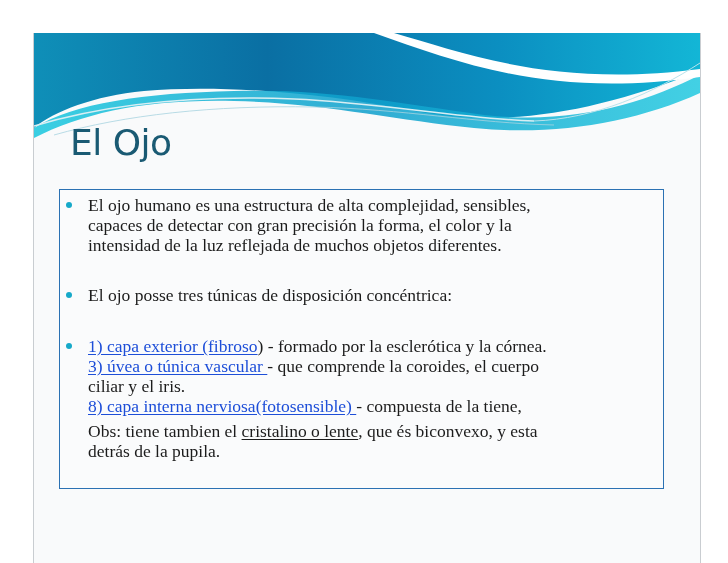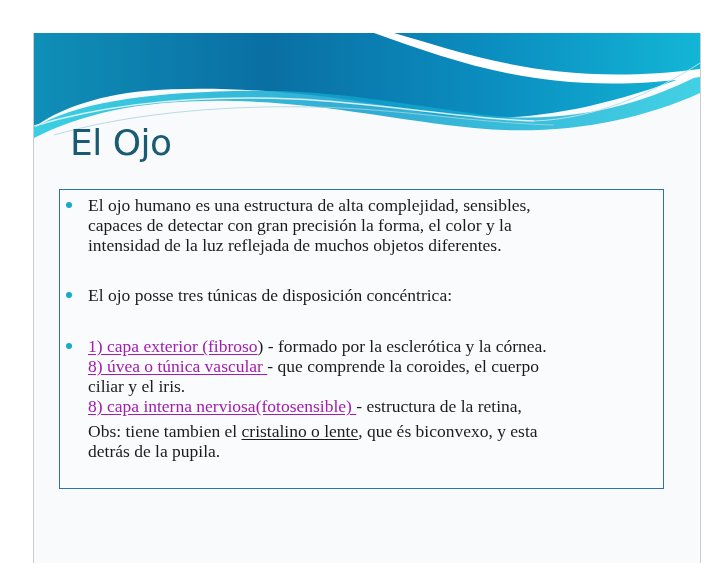--- a/index.html
+++ b/index.html
@@ -26,21 +26,21 @@
       line-height: 20px;
     }
     .bullet { position: relative; padding-left: 28px; padding-right: 8px; }
     .bullet-dot {
       position: absolute; left: 6px; top: 7px; width: 6px; height: 6px;
       border-radius: 50%; background: #16a9c9;
     }
     .b1 { margin-top: 5px; }
     .b2 { margin-top: 30px; }
     .b3 { margin-top: 31px; }
-    .link { color: #a21caf; text-decoration: underline; text-underline-offset: 2px; }
+    .link { color: #1d4ed8; text-decoration: underline; text-underline-offset: 2px; }
     .plain-underline { text-decoration: underline; text-underline-offset: 2px; }
     .line { display: block; }
     .obs { display: block; margin-top: 5px; }
   </style>
 </head>
 <body>
 
 <div class="slide">
   <svg class="header-wave" viewBox="0 0 666 115" preserveAspectRatio="none">
     <defs>
@@ -74,21 +74,21 @@
         <span class="line">capaces de detectar con gran precisión la forma, el color y la</span>
         <span class="line">intensidad de la luz reflejada de muchos objetos diferentes.</span>
       </li>
       <li class="bullet b2">
         <span class="bullet-dot"></span>
         <span>El ojo posse tres túnicas de disposición concéntrica:</span>
       </li>
       <li class="bullet b3">
         <span class="bullet-dot"></span>
         <span class="line"><a class="link">1) capa exterior (fibroso</a><span>) - formado por la esclerótica y la córnea.</span></span>
-        <span class="line"><a class="link">8) úvea o túnica vascular </a><span>- que comprende la coroides, el cuerpo</span></span>
+        <span class="line"><a class="link">3) úvea o túnica vascular </a><span>- que comprende la coroides, el cuerpo</span></span>
         <span class="line">ciliar y el iris.</span>
-        <span class="line"><a class="link">8) capa interna nerviosa(fotosensible) </a><span>- estructura de la retina,</span></span>
+        <span class="line"><a class="link">8) capa interna nerviosa(fotosensible) </a><span>- compuesta de la tiene,</span></span>
         <span class="obs"><span>Obs: tiene tambien el </span><span class="plain-underline">cristalino o lente</span><span>, que és biconvexo, y esta</span></span>
         <span class="line">detrás de la pupila.</span>
       </li>
     </ul>
   </div>
 </div>
 
 </body></html>

